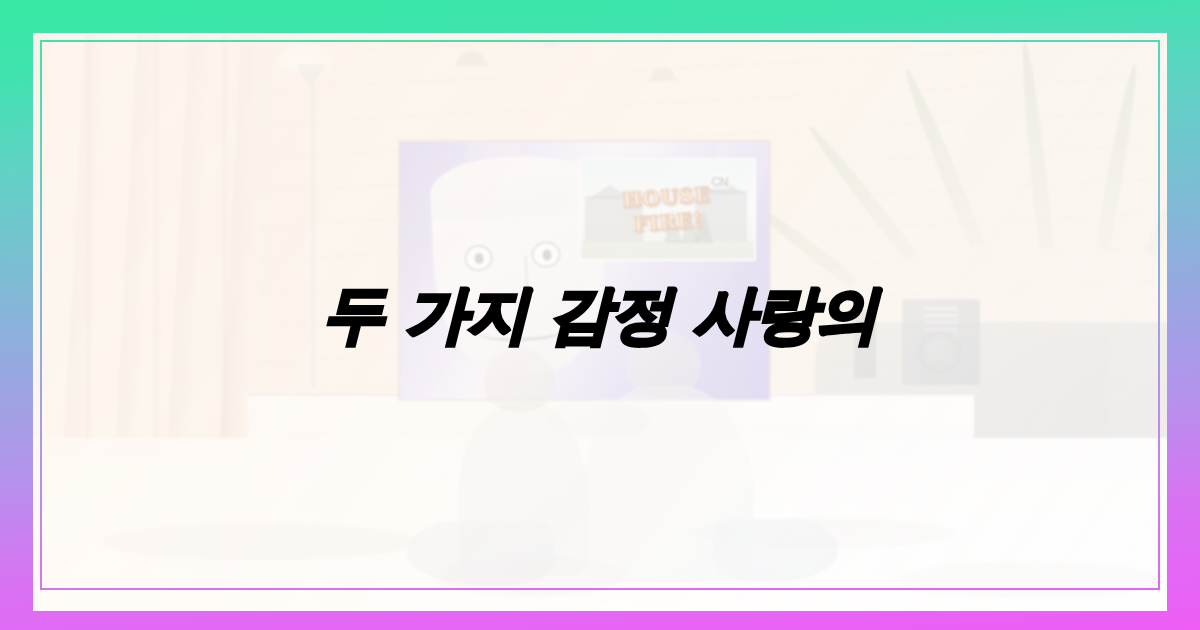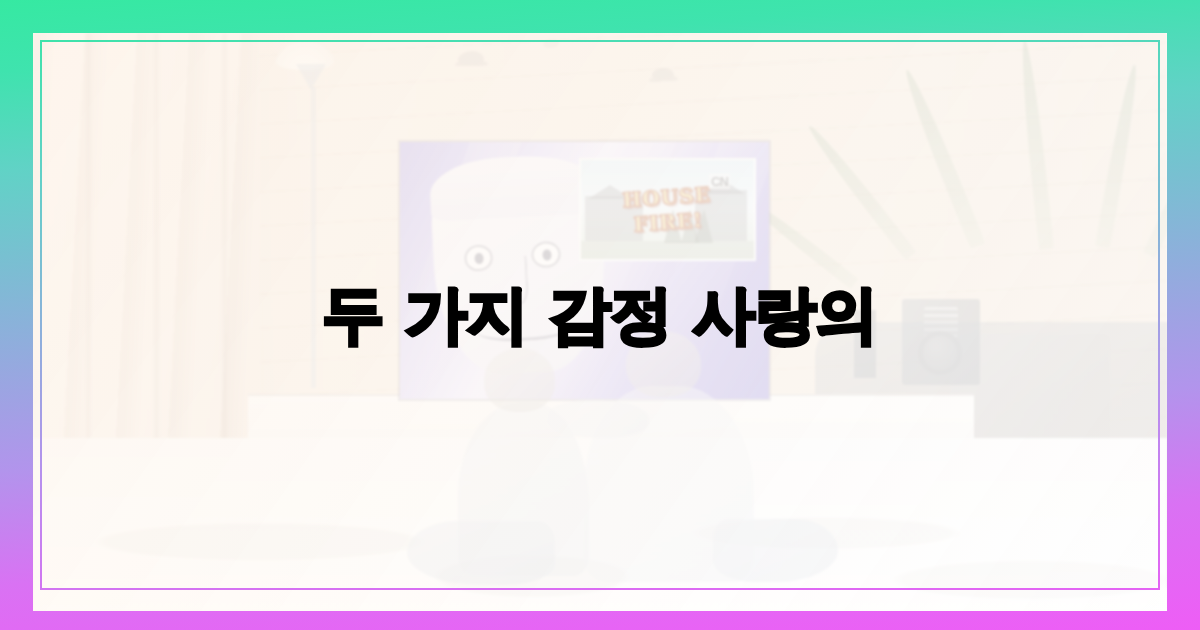--- a/index.html
+++ b/index.html
@@ -380,20 +380,21 @@
 
   
   #headline {
     position:absolute;
     left:0; right:0; top:50%;
     transform:translateY(-50%);
     display:flex; flex-direction:row;
     align-items:center; justify-content:center;
     gap:0;
     pointer-events:none;
+    font-style:italic;
   }
   #headline .line {
     font-family:"DejaVu Sans", sans-serif;
     font-weight:bold;
     font-size:62px;
     line-height:1.18;
     letter-spacing:-0.5px;
     color:#000000;
     white-space:nowrap;
     text-align:center;

